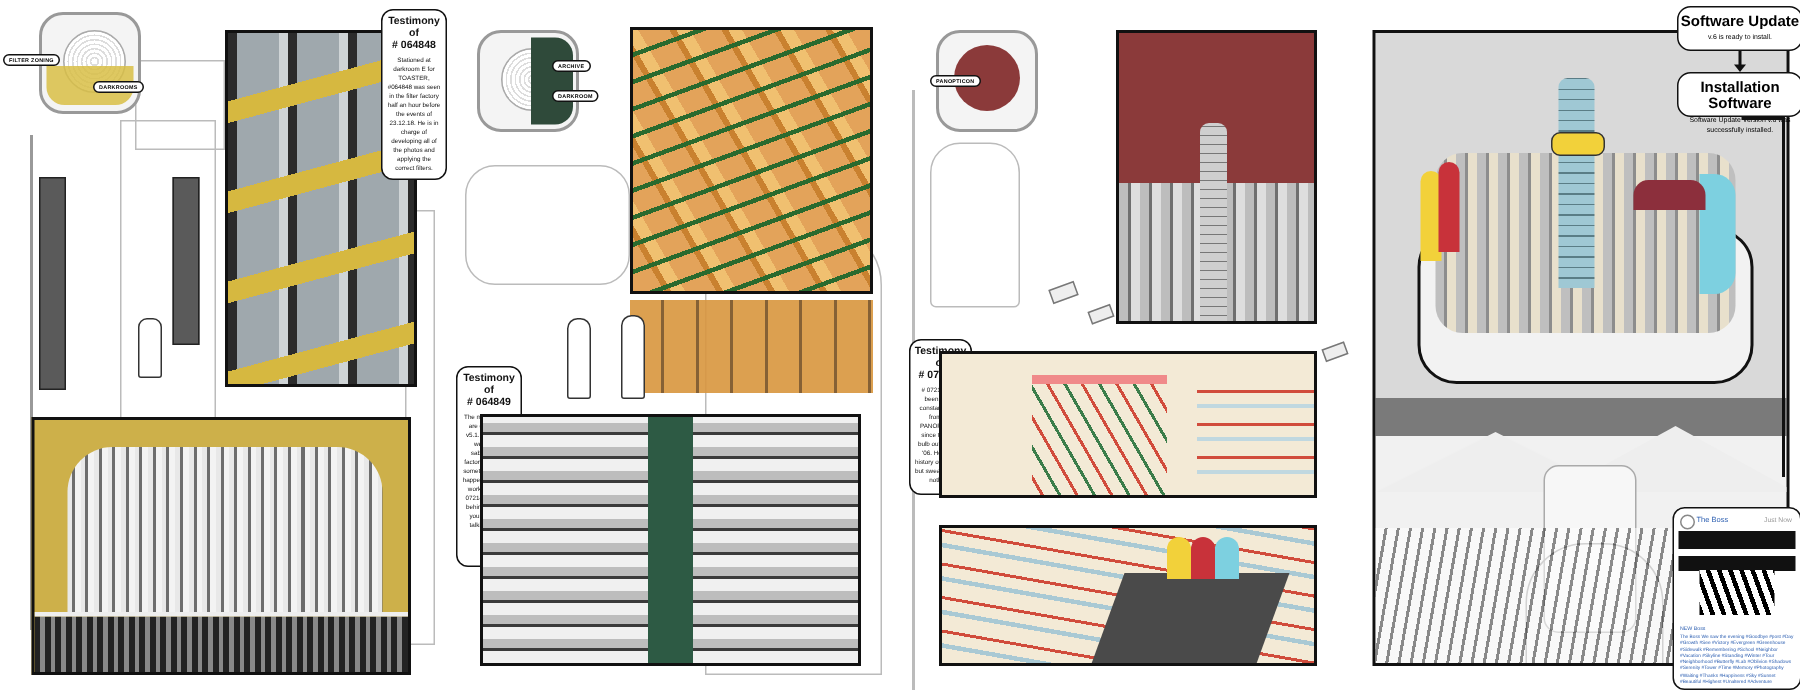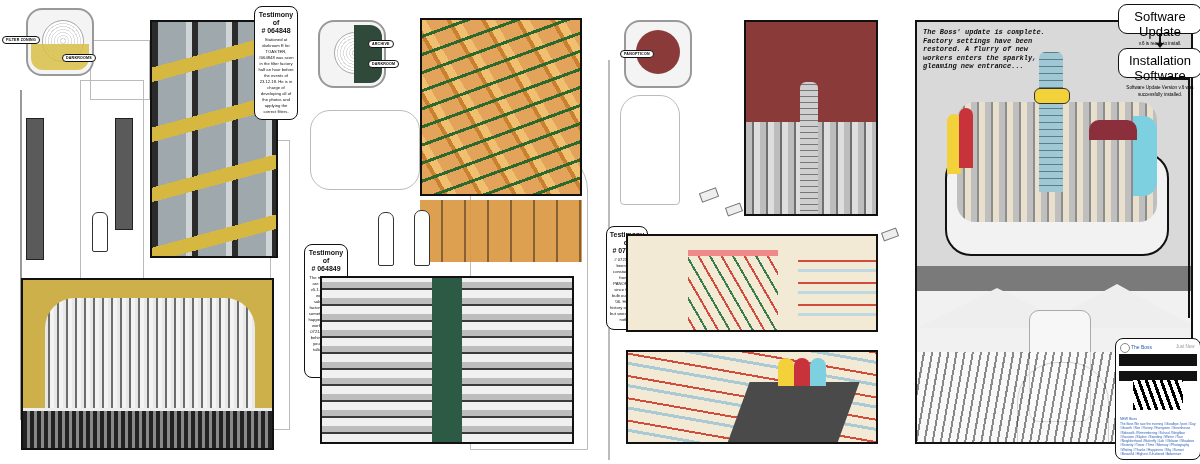--- a/index.html
+++ b/index.html
@@ -8,21 +8,21 @@
   .frame { position:absolute; border:2px solid #111; box-sizing:border-box; overflow:hidden; }
   .callout { position:absolute; background:#fff; border:1.5px solid #111; border-radius:8px; box-sizing:border-box; text-align:center; color:#111; }
   .callout .t { font-weight:bold; font-size:7px; line-height:8px; padding-top:4px; }
   .callout .b { font-size:4.2px; line-height:6px; padding:2px 3px; }
   .wire { position:absolute; border:1px solid #bbb; box-sizing:border-box; }
   .pill { position:absolute; background:#fff; border:1px solid #111; border-radius:4px; font-size:3.6px; font-weight:bold; padding:1px 3px; letter-spacing:0.2px; white-space:nowrap; }
   .node { position:absolute; width:68px; height:68px; border:2px solid #999; border-radius:16px; background:#f4f4f4; box-sizing:border-box; }
   .node .ring { position:absolute; left:14px; top:10px; width:40px; height:40px; border-radius:50%; border:1px solid #aaa; background:repeating-radial-gradient(circle,#fff 0 2px,#ddd 2px 3px); }
   .typew { font-family:"Liberation Mono", monospace; font-style:italic; font-weight:bold; font-size:7px; line-height:8.6px; color:#111; }
   .sw-box { position:absolute; background:#fff; border:1.5px solid #111; border-radius:9px; box-sizing:border-box; text-align:center; }
-  .sw-box .t { font-size:13px; font-weight:normal; padding-top:4px; }
+  .sw-box .t { font-size:10px; font-weight:bold; padding-top:4px; }
   .sw-box .b { font-size:4.6px; line-height:7px; padding:1px 3px; }
 </style>
 </head>
 <body>
 
 <div class="abs" style="left:0;top:0;width:300px;height:464px;">
 
   <div class="wire" style="left:20px;top:90px;width:2px;height:330px;border-color:#999;"></div>
   <div class="wire" style="left:80px;top:80px;width:64px;height:200px;"></div>
   <div class="wire" style="left:90px;top:40px;width:60px;height:60px;"></div>
@@ -141,21 +141,20 @@
     <div class="abs" style="left:117px;top:66px;width:34px;height:14px;background:#f2d13a;border:1px solid #333;border-radius:6px;"></div>
 
     <div class="abs" style="left:0;top:266px;width:0;height:0;border-left:80px solid transparent;border-right:80px solid transparent;border-bottom:40px solid #eeeeee;"></div>
     <div class="abs" style="left:120px;top:262px;width:0;height:0;border-left:80px solid transparent;border-right:80px solid transparent;border-bottom:44px solid #eeeeee;"></div>
     <div class="abs" style="left:112px;top:288px;width:60px;height:110px;background:#f7f7f7;border:1px solid #aaa;border-radius:10px;"></div>
     <div class="abs" style="left:100px;top:340px;width:90px;height:84px;border:1px solid #999;border-radius:40px 40px 0 0;"></div>
     <div class="abs" style="left:0;top:330px;width:278px;height:94px;background:
       repeating-linear-gradient(100deg,#fff 0 6px,#333 6px 8px);opacity:.55;"></div>
   </div>
 
-  <div class="typew abs" style="left:18px;top:28px;width:122px;">The Boss' update is complete. Factory settings have been restored. A flurry of new workers enters the sparkly, gleaming new entrance...</div>
 
   <div class="sw-box" style="left:213px;top:4px;width:84px;height:30px;">
     <div class="t">Software Update</div>
     <div class="b">v.6 is ready to install.</div>
   </div>
   <div class="abs" style="left:254px;top:34px;width:1.5px;height:11px;background:#111;"></div>
   <div class="abs" style="left:250.5px;top:43px;width:0;height:0;border-left:4px solid transparent;border-right:4px solid transparent;border-top:5px solid #111;"></div>
   <div class="sw-box" style="left:213px;top:48px;width:84px;height:30px;">
     <div class="t">Installation Software</div>
     <div class="b">Software Update Version v.6 was successfully installed.</div>

